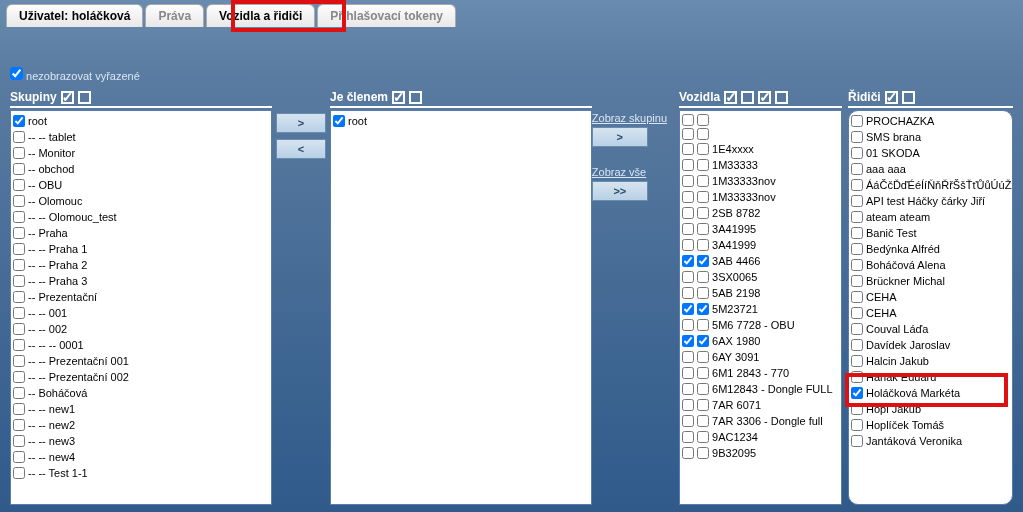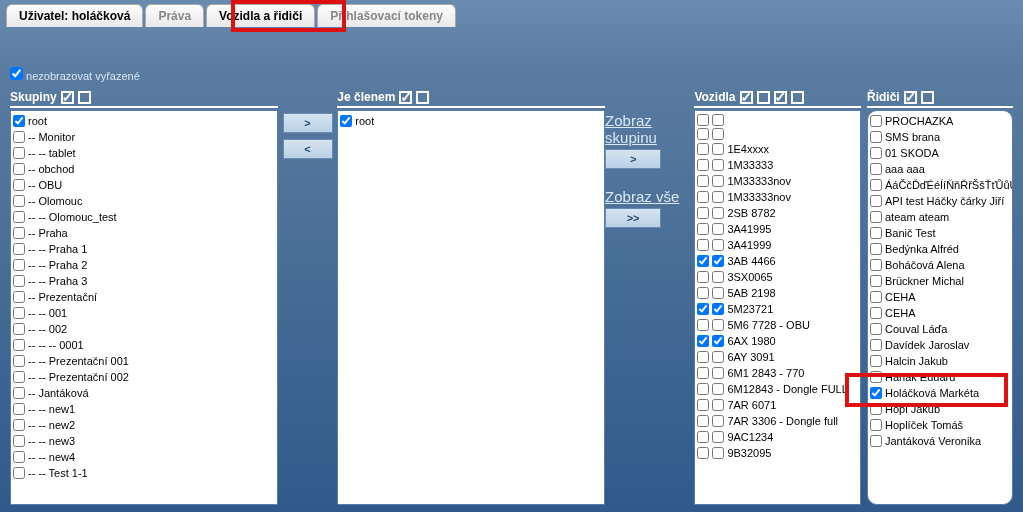--- a/index.html
+++ b/index.html
@@ -115,21 +115,21 @@
   }
   .midbtns {
     display: flex;
     flex-direction: column;
     align-items: center;
     padding-top: 20px;
     width: 60px;
   }
   .between-label {
     color: #d8e6f5;
-    font-size: 15px;
+    font-size: 11px;
     text-decoration: underline;
     margin-top: 2px;
   }
   .rightbtns {
     width: 90px;
     padding-top: 20px;
   }
   .red-box {
     position: absolute;
     border: 4px solid #d11;
@@ -162,28 +162,28 @@
         <span class="hchk checked"></span>
         <span class="hchk"></span>
       </div>
       <div class="listbox" id="groups-list" style="height:395px;">
           <div class="row">
             <input type="checkbox" checked="" style="">
             <span>root</span>
           </div>
           <div class="row">
             <input type="checkbox" style="">
+            <span>-- -- tablet</span>
+          </div>
+          <div class="row">
+            <input type="checkbox" style="">
             <span>-- Monitor</span>
           </div>
           <div class="row">
             <input type="checkbox" style="">
-            <span>-- -- tablet</span>
-          </div>
-          <div class="row">
-            <input type="checkbox" style="">
             <span>-- obchod</span>
           </div>
           <div class="row">
             <input type="checkbox" style="">
             <span>-- OBU</span>
           </div>
           <div class="row">
             <input type="checkbox" style="">
             <span>-- Olomouc</span>
           </div>
@@ -226,21 +226,21 @@
           <div class="row">
             <input type="checkbox" style="">
             <span>-- -- Prezentační 001</span>
           </div>
           <div class="row">
             <input type="checkbox" style="">
             <span>-- -- Prezentační 002</span>
           </div>
           <div class="row">
             <input type="checkbox" style="">
-            <span>-- Jantáková</span>
+            <span>-- Boháčová</span>
           </div>
           <div class="row">
             <input type="checkbox" style="">
             <span>-- -- new1</span>
           </div>
           <div class="row">
             <input type="checkbox" style="">
             <span>-- -- new2</span>
           </div>
           <div class="row">
@@ -400,21 +400,21 @@
             <span>9AC1234</span>
           </div>
           <div class="row">
             <input type="checkbox" style="">
             <input type="checkbox" style="">
             <span>9B32095</span>
           </div>
         </div>
     </div>
 
-    <div class="col" style="width:146px; margin-left:6px;">
+    <div class="col" style="width:165px; margin-left:6px;">
       <div class="col-header">
         <span>Řidiči</span>
         <span class="hchk checked"></span>
         <span class="hchk"></span>
       </div>
       <div class="listbox" id="drivers-list" style="height:395px; position:relative;border-radius:10px;">
           <div class="row">
             <input type="checkbox" style="">
             <span>PROCHAZKA</span>
           </div>

